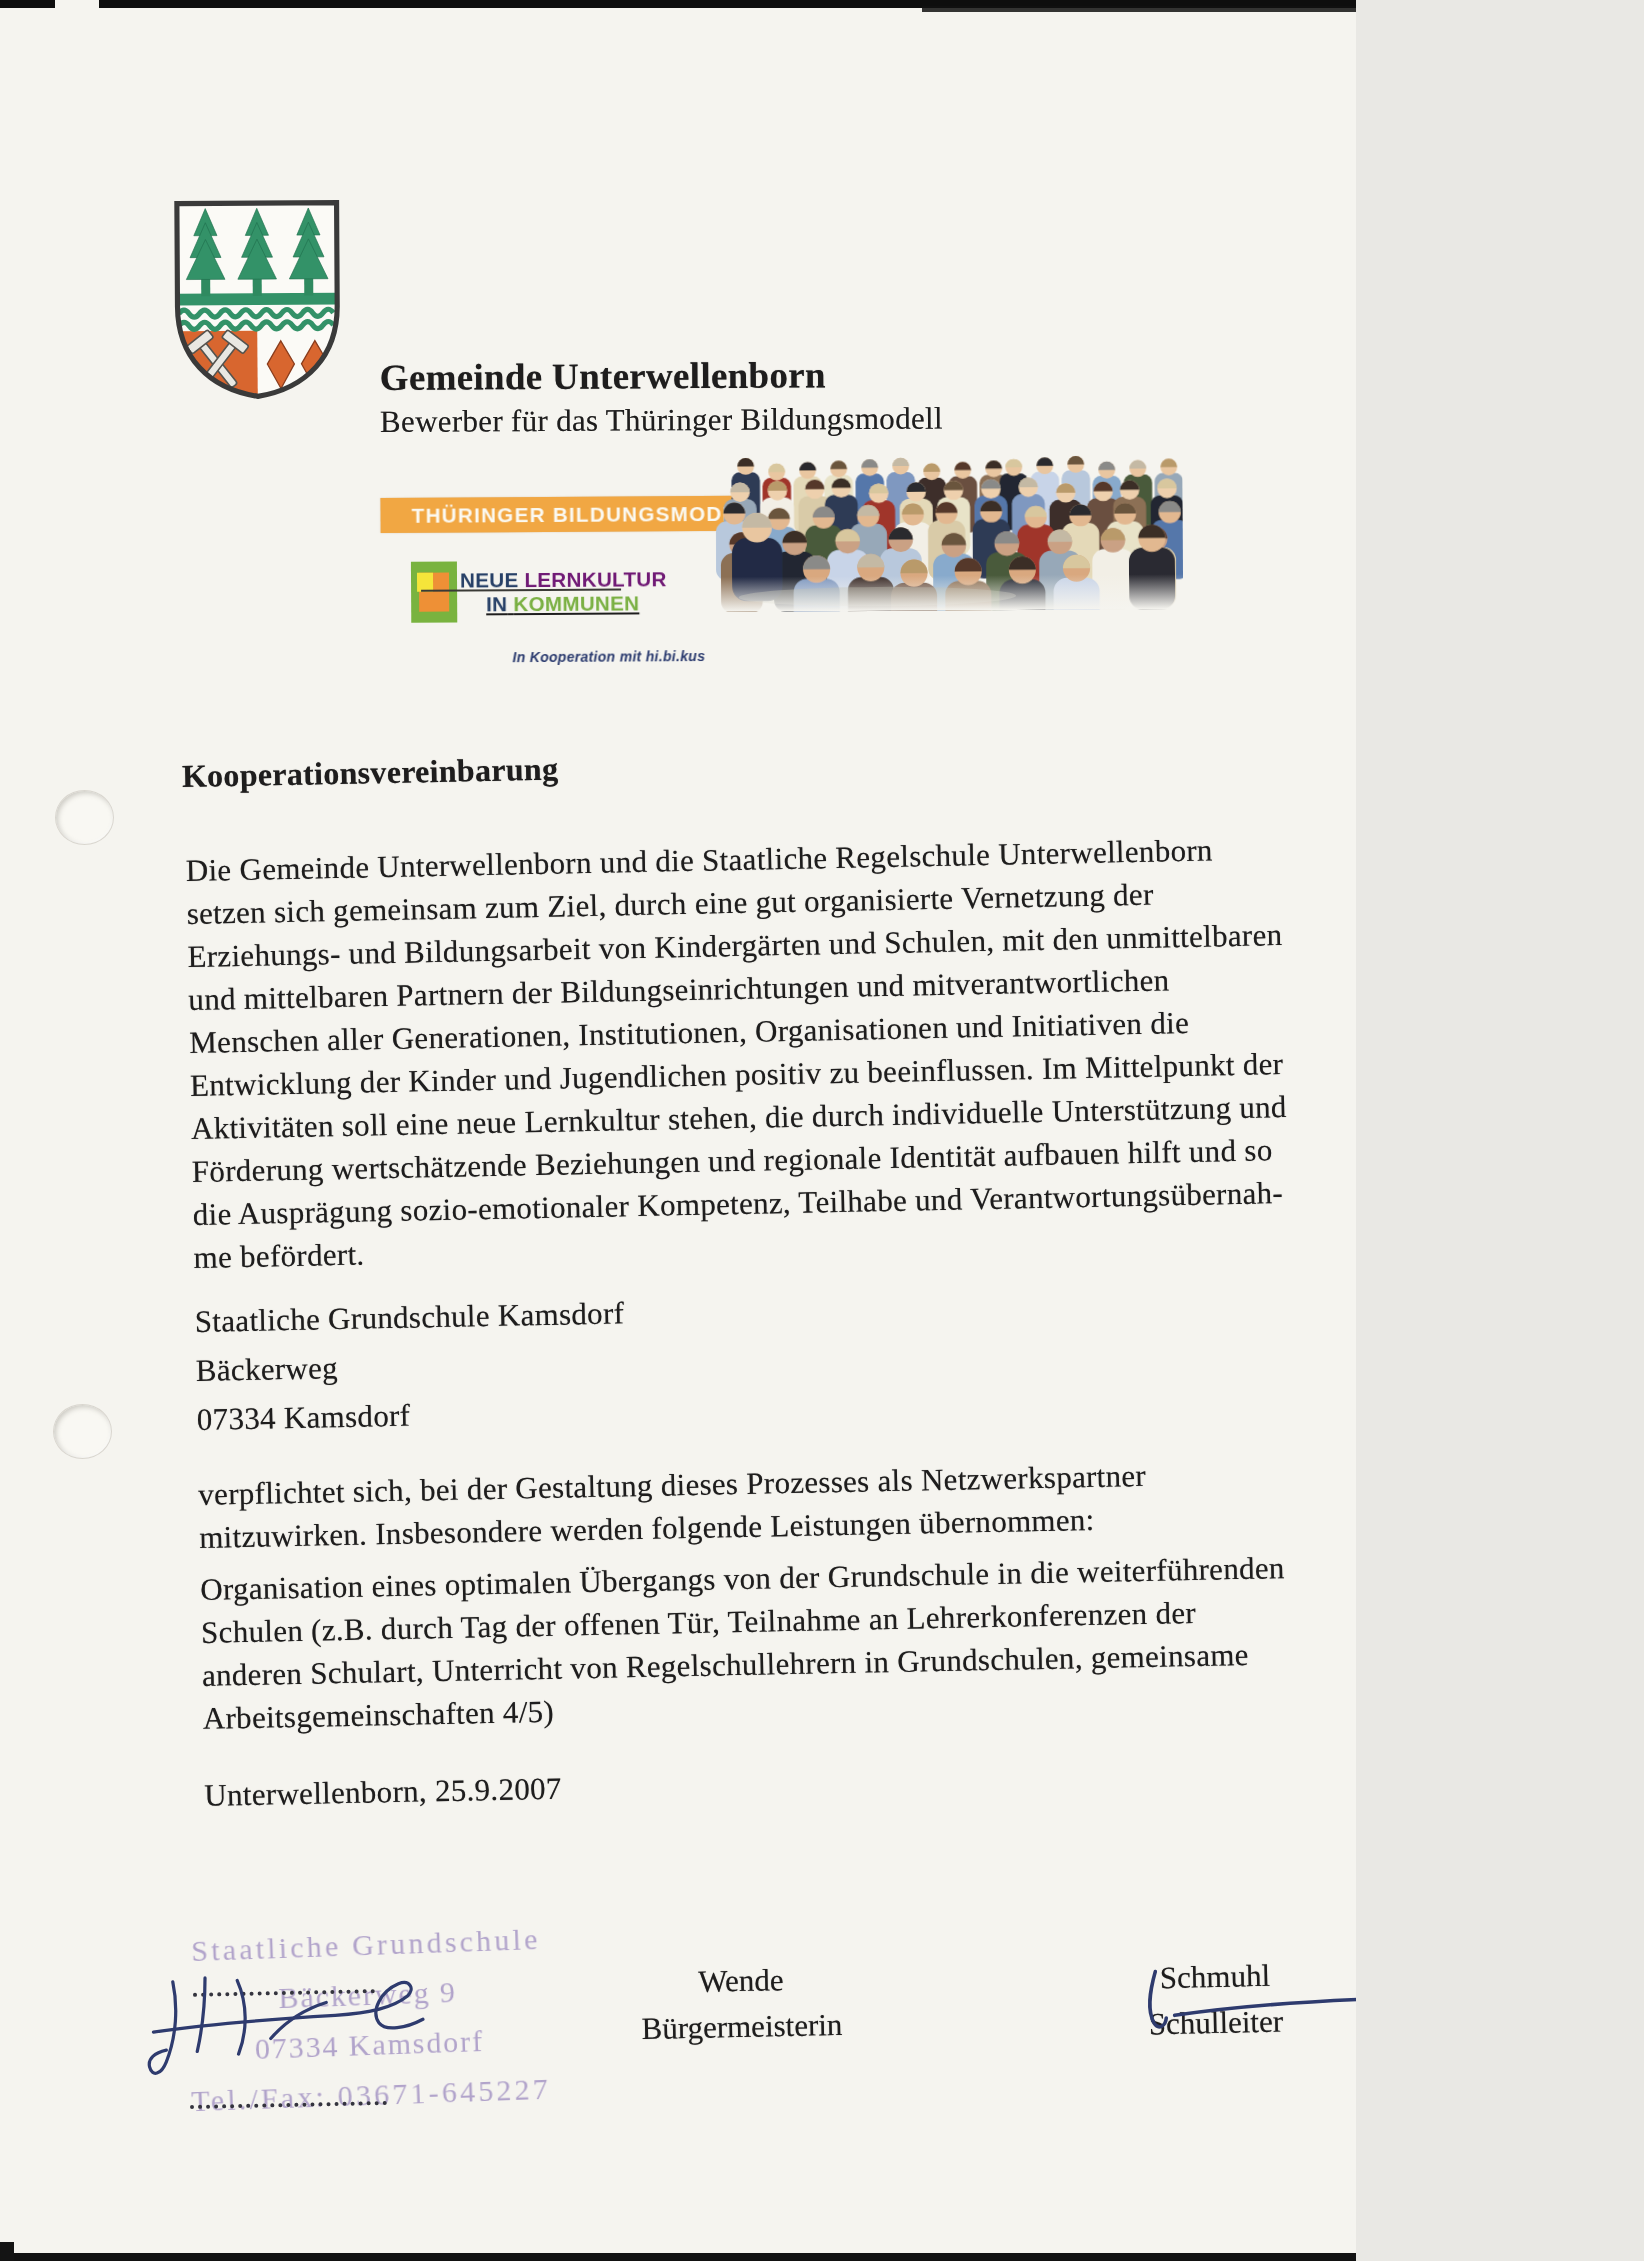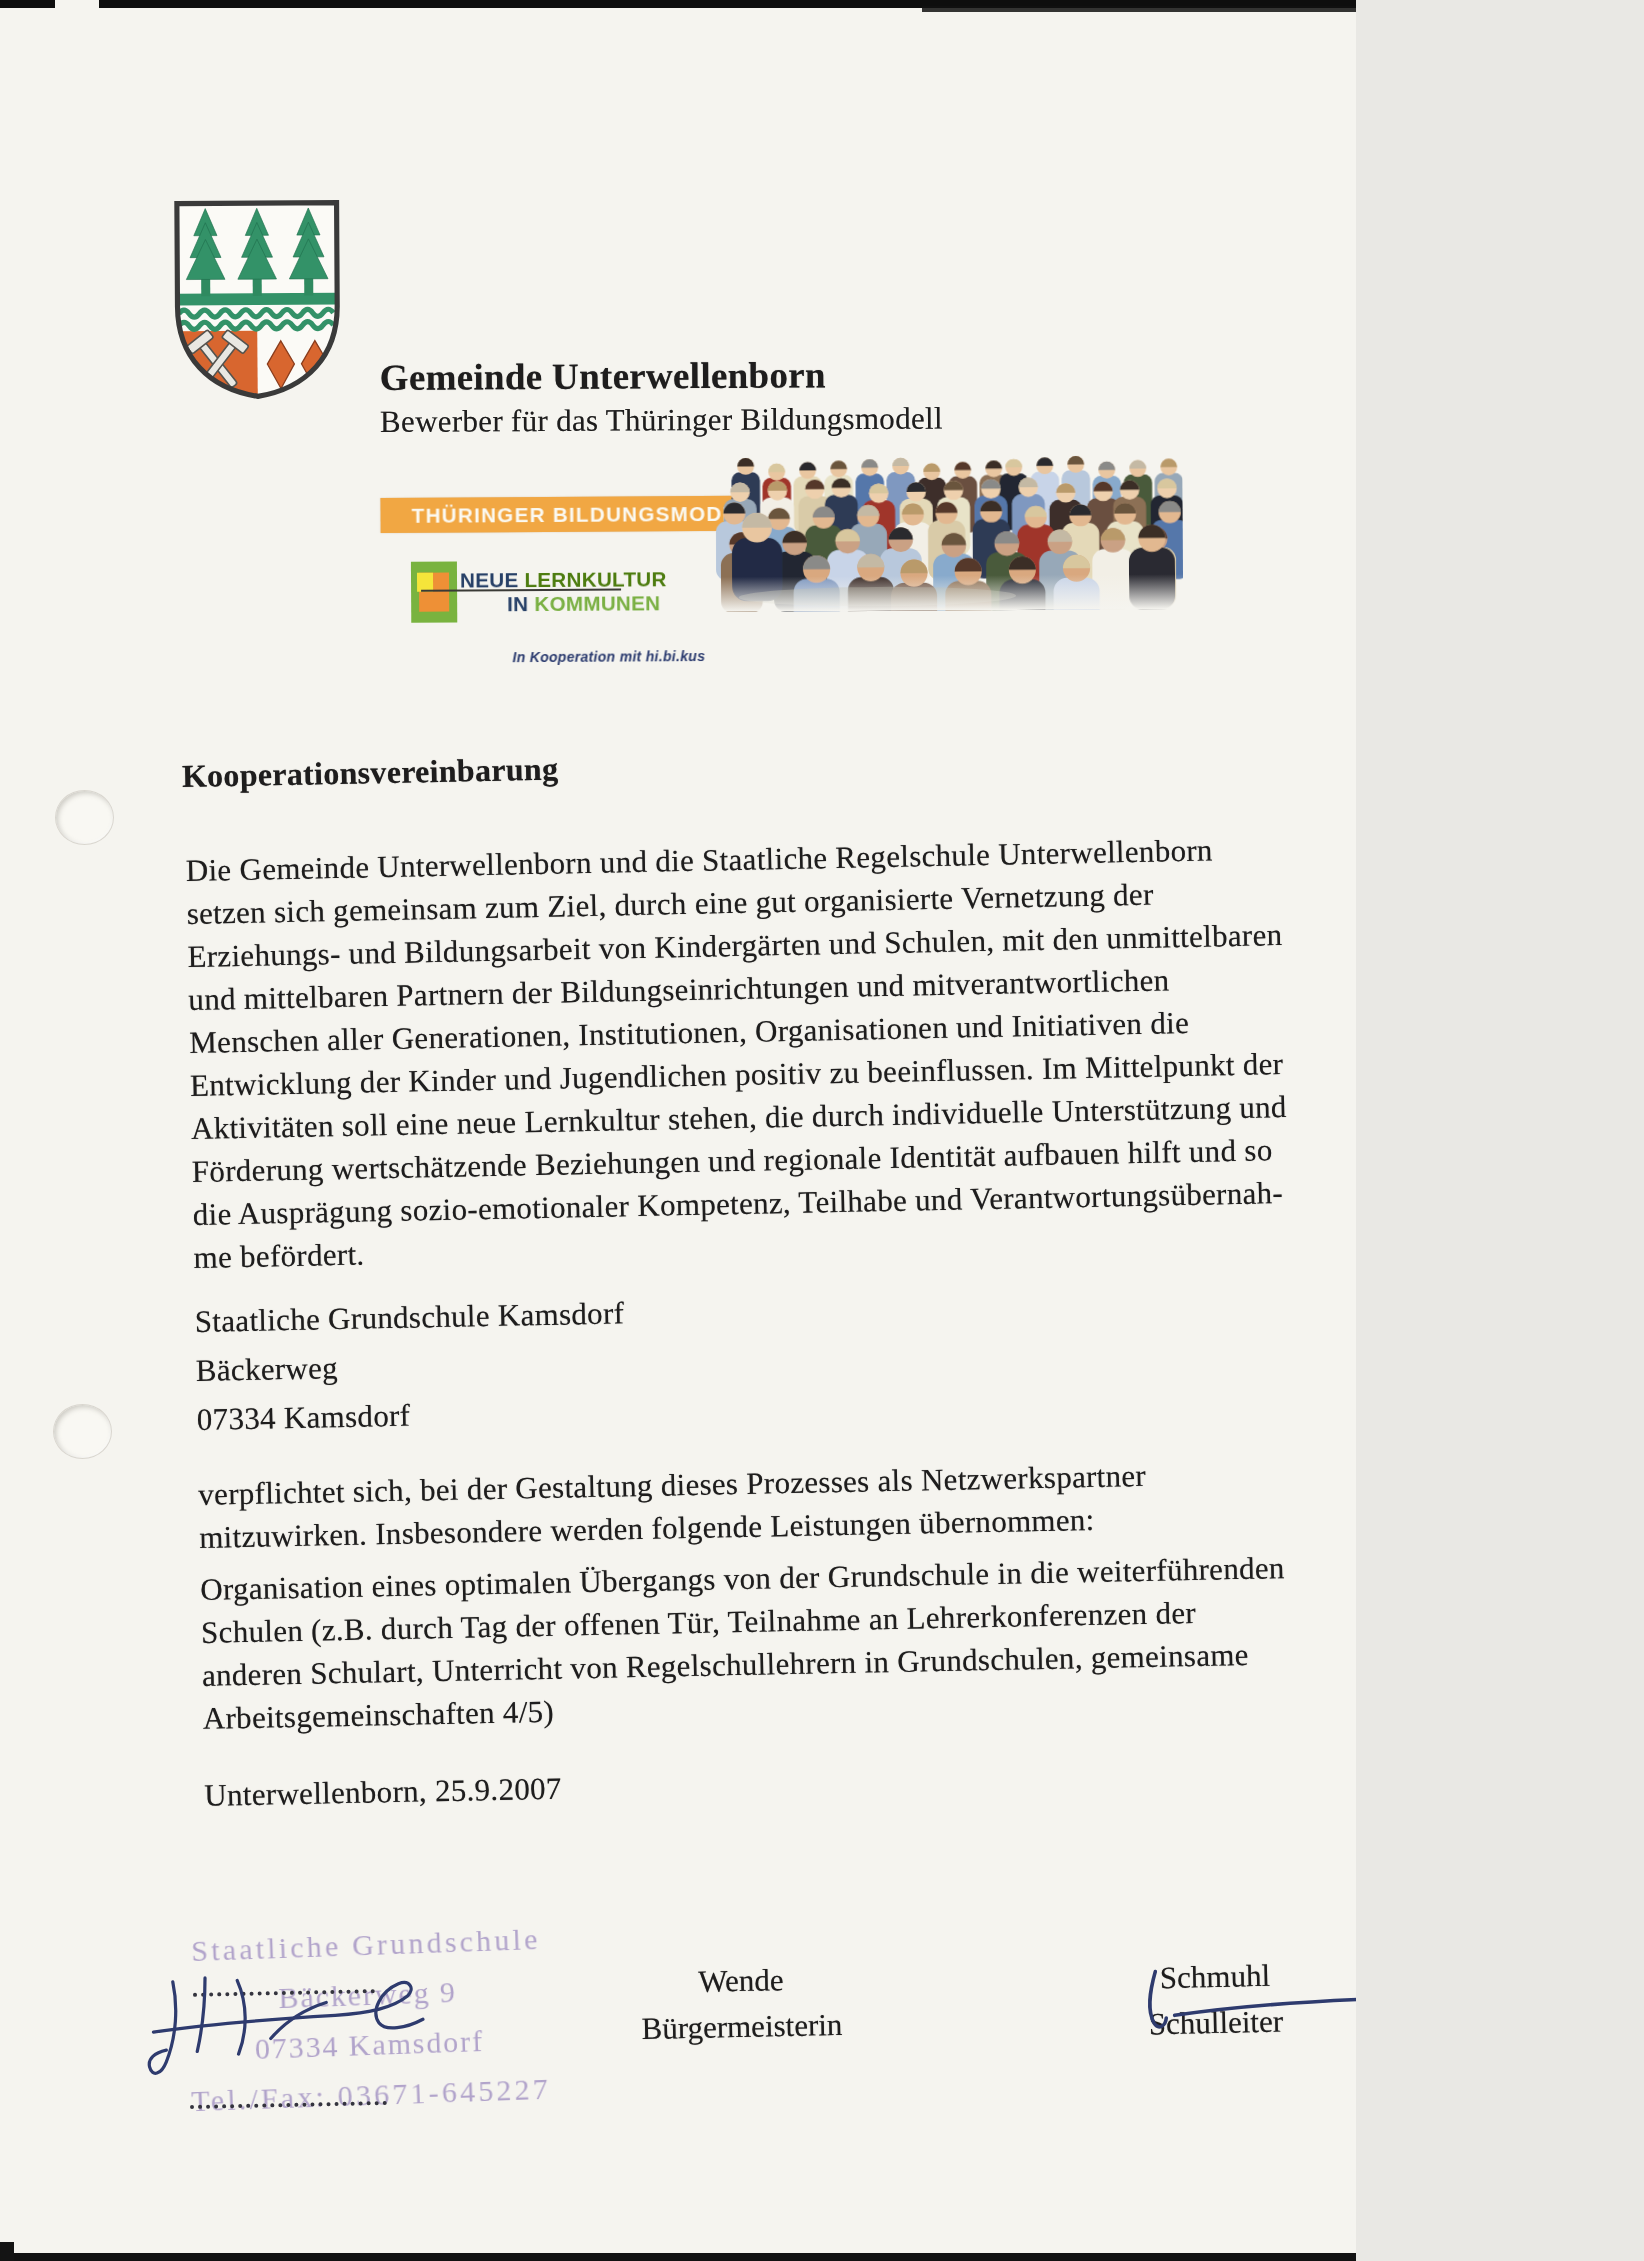--- a/index.html
+++ b/index.html
@@ -33,22 +33,22 @@
   .banner span{display:block;padding-left:31px;line-height:36px;
     font-family:"Liberation Sans",sans-serif;font-weight:bold;font-size:20.6px;
     color:#fbf9f1;letter-spacing:1.3px;white-space:nowrap;filter:blur(0.3px);}
   .logo-square{position:absolute;left:410px;top:562px;width:46px;height:61px;background:#79b33f;}
   .logo-square .o{position:absolute;left:8.4px;top:11px;width:30px;height:39px;background:#ee9036;}
   .logo-square .y{position:absolute;left:6.4px;top:11px;width:16px;height:19.3px;background:#f5e53a;}
   .logo-underline{position:absolute;left:420px;top:590px;width:200px;height:1.9px;background:#3a3a36;}
   .logo-text{position:absolute;font-family:"Liberation Sans",sans-serif;font-weight:bold;
     font-size:20.6px;letter-spacing:0.3px;white-space:nowrap;filter:blur(0.2px);}
   .lt1{left:459px;top:569px;}
-  .lt2{left:506px;top:593px;}
-  .c-navy{color:#274067;} .c-orange{color:#4d7c0f;} .c-green{color:#7ab043;}
+  .lt2{left:485px;top:593px;text-decoration:underline;}
+  .c-navy{color:#274067;} .c-orange{color:#701a75;} .c-green{color:#7ab043;}
   .koop-note{position:absolute;left:511px;top:650px;font-family:"Liberation Sans",sans-serif;
     font-style:italic;font-weight:bold;font-size:14px;color:#2a3a6e;letter-spacing:0.3px;filter:blur(0.2px);}
   #photo{position:absolute;left:715px;top:442px;}
   
   .letter-rot{position:absolute;inset:0;transform:rotate(-1.15deg);transform-origin:187px 780px;
     text-shadow:0 0 0.8px rgba(25,25,25,.55);}
   .heading{position:absolute;left:182px;top:758px;font-size:32px;font-weight:bold;letter-spacing:0.3px;}
   .para{position:absolute;left:184px;font-size:31px;letter-spacing:0.3px;}
   .para .ln{white-space:nowrap;line-height:43px;}
   #para1{top:849px;}

